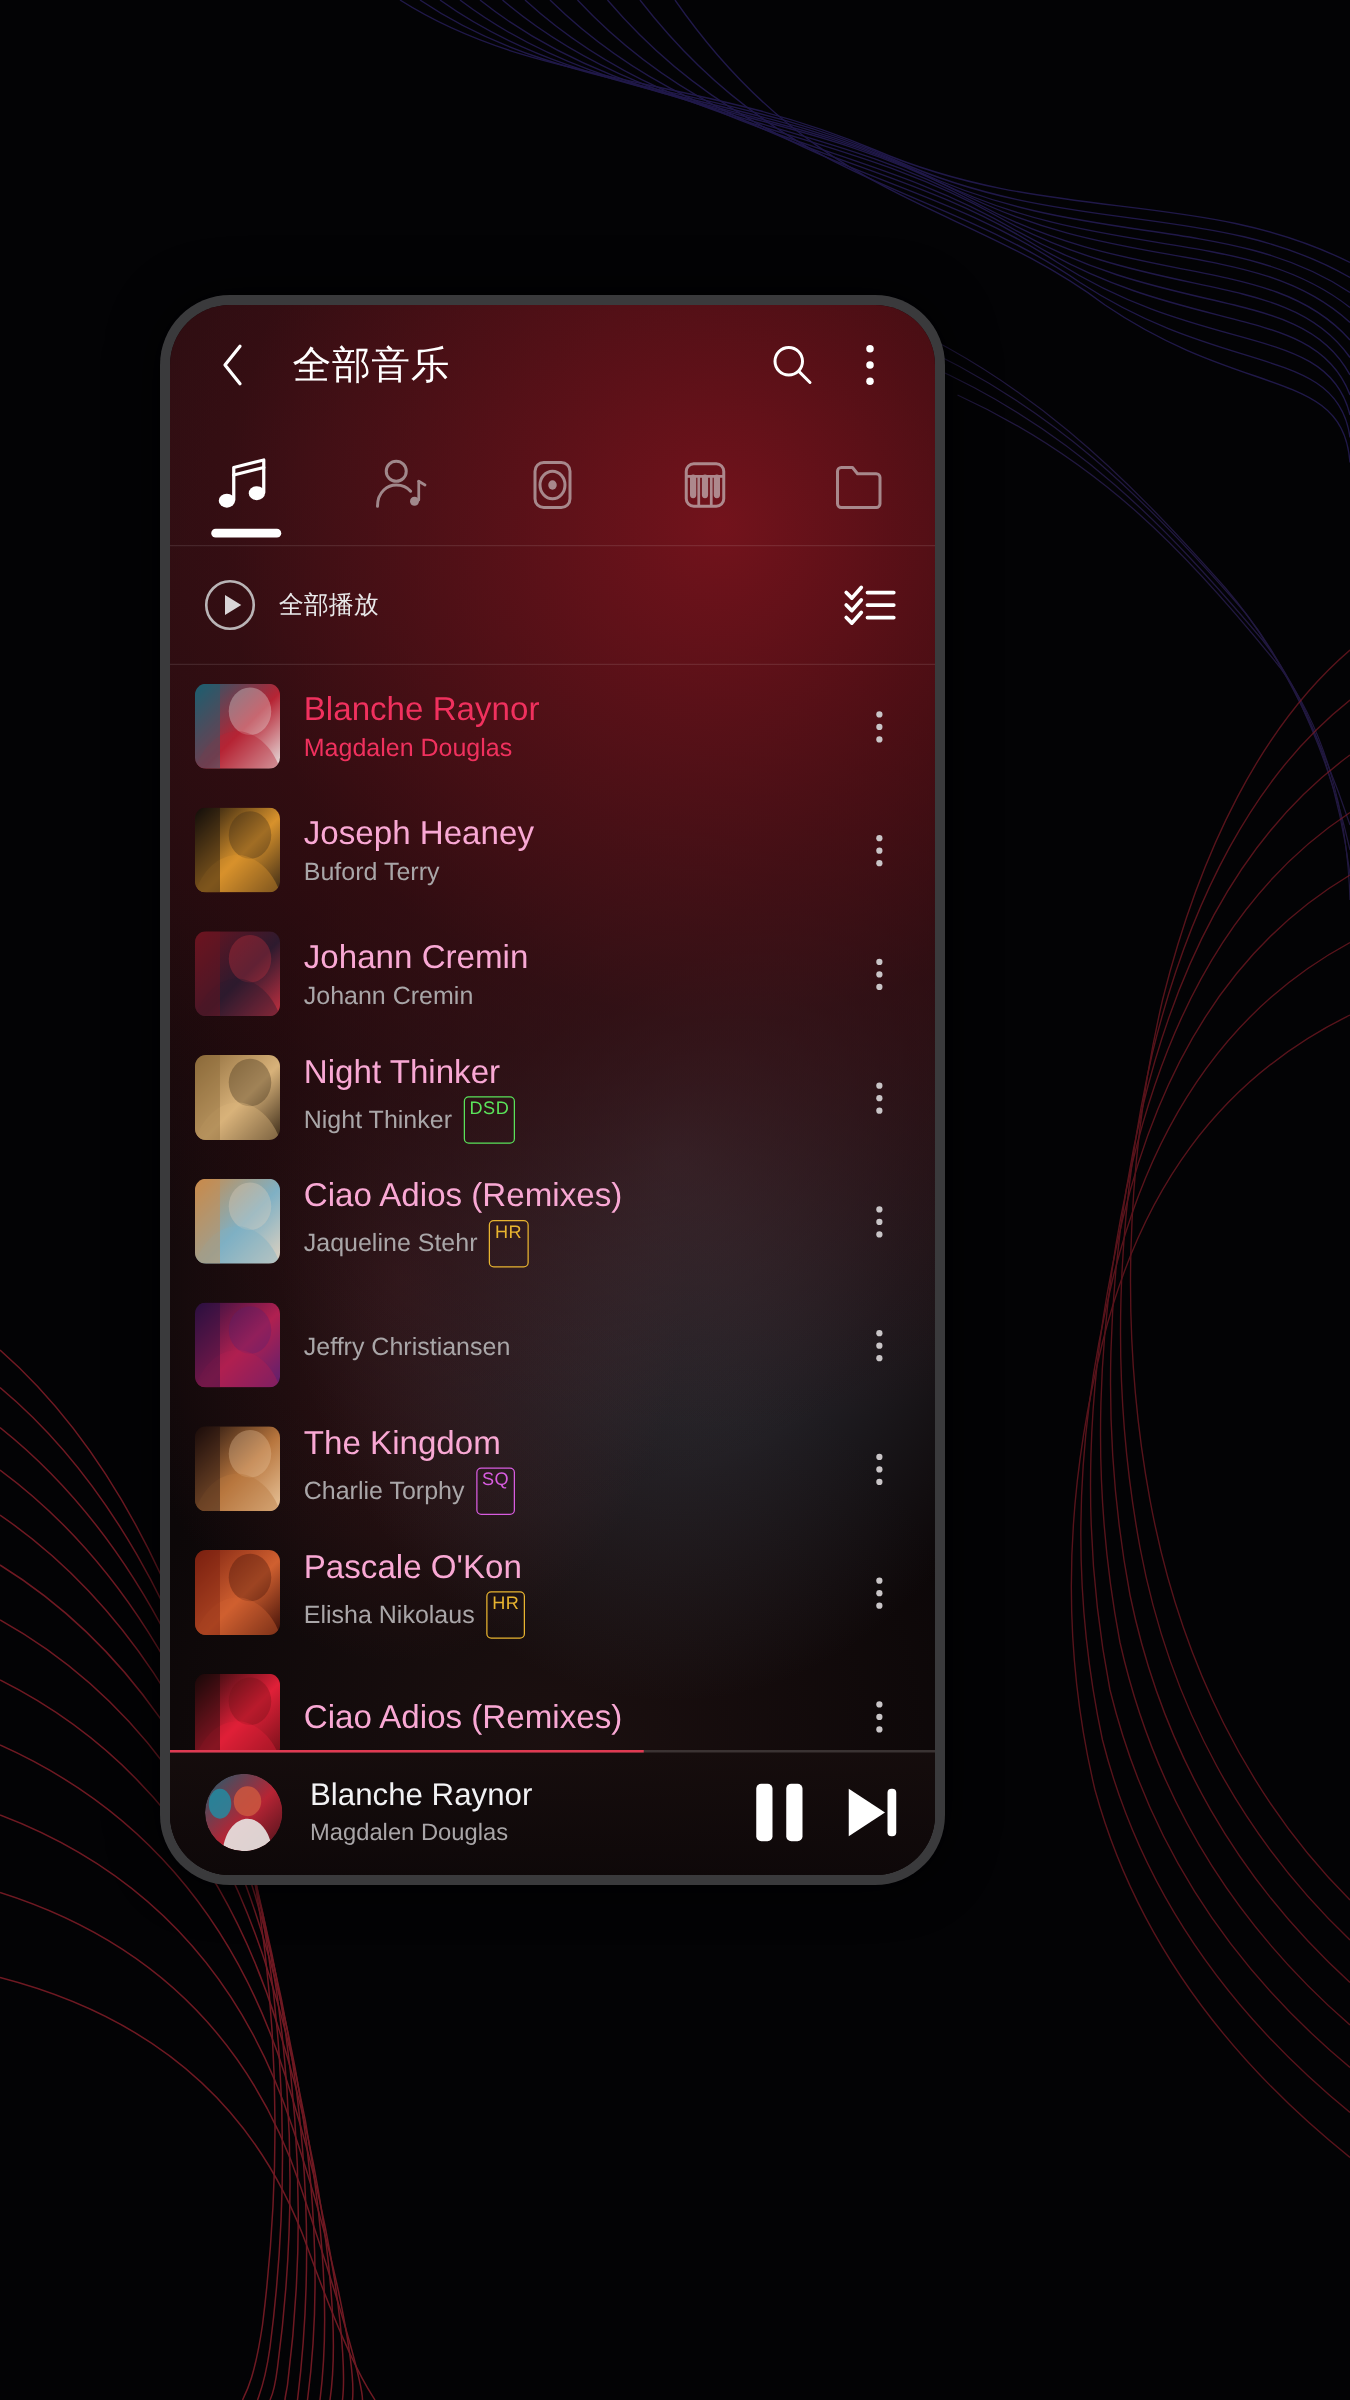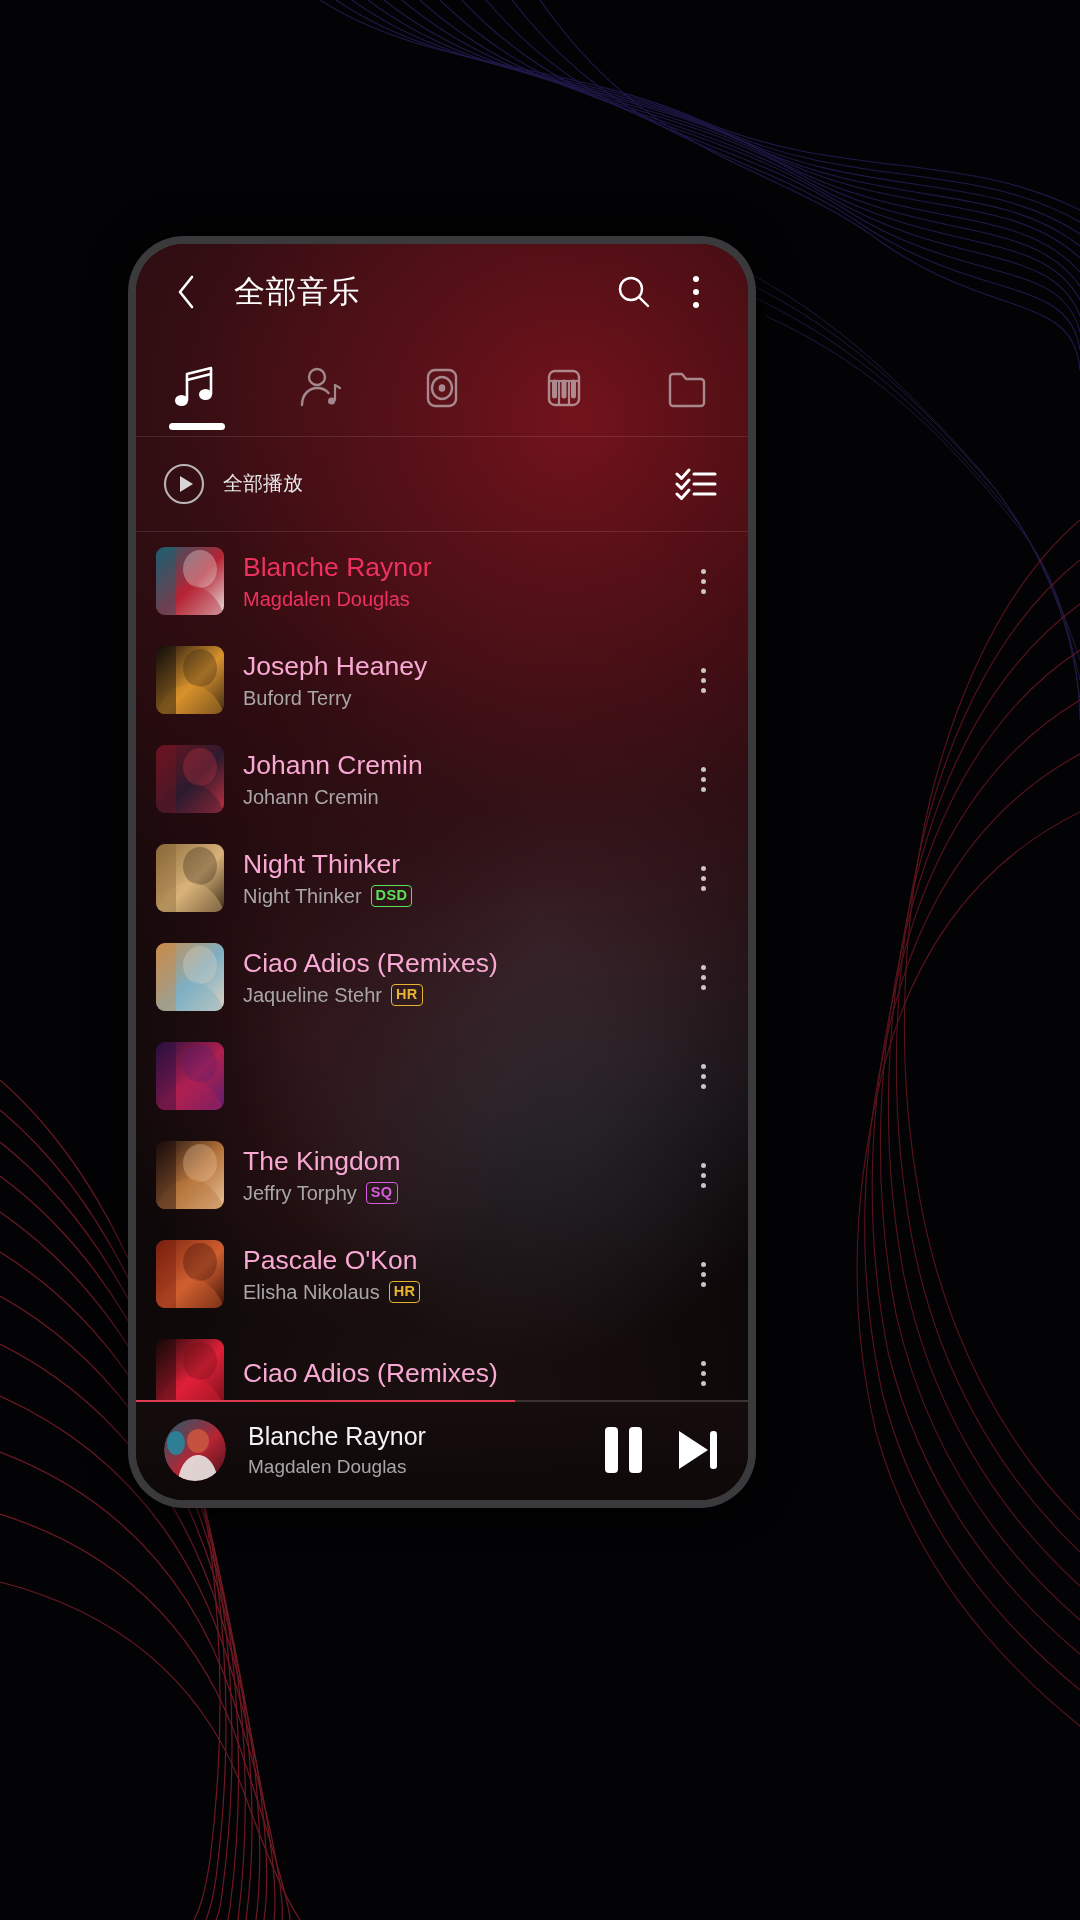--- a/index.html
+++ b/index.html
@@ -122,22 +122,22 @@
   }
   .t-sub {
     font-size: 20px; color: #a9a6a8;
     margin-top: 4px;
     display: flex; align-items: center; gap: 9px;
     line-height: 1.2;
   }
   .row.active .t-title { color: #f0315e; }
   .row.active .t-sub   { color: #f0315e; }
   .badge {
-    font-size: 14.5px; font-weight: bold;
-    padding: 0px 4px 0;
+    font-size: 14.5px; font-weight: normal;
+    padding: 0px 4px 16px;
     border-radius: 4px;
     border: 1.6px solid currentColor;
     letter-spacing: .4px;
     line-height: 1.35;
   }
   .badge.dsd { color: #5ae35a; }
   .badge.hr  { color: #e8b430; }
   .badge.sq  { color: #d85ce0; }
   .row-menu {
     width: 46px; height: 60px; flex: 0 0 46px;
@@ -460,20 +460,23 @@
                     <stop offset="55%" stop-color="#b02050"></stop>
                     <stop offset="100%" stop-color="#5a2070"></stop>
                   </linearGradient>
                 </defs>
                 <rect width="68" height="68" fill="url(#g5)"></rect>
                 <ellipse cx="44" cy="22" rx="17" ry="19" fill="#5a2070" opacity=".35"></ellipse>
                 <path d="M0 68 C8 46 22 38 34 38 C48 38 62 50 68 68 Z" fill="#b02050" opacity=".42"></path>
                 <rect x="0" y="0" width="20" height="68" fill="#2a1040" opacity=".45"></rect>
               </svg></div>
             <div class="meta">
+              <div class="t-sub">
+                <span>Jeffry Christiansen</span>
+              </div>
             </div>
             <div class="row-menu">
               <i></i>
               <i></i>
               <i></i>
             </div>
           </div>
           <div class="row">
             <div class="art"><svg width="68" height="68" viewBox="0 0 68 68">
                 <defs>
@@ -484,21 +487,21 @@
                   </linearGradient>
                 </defs>
                 <rect width="68" height="68" fill="url(#g6)"></rect>
                 <ellipse cx="44" cy="22" rx="17" ry="19" fill="#e8c49a" opacity=".35"></ellipse>
                 <path d="M0 68 C8 46 22 38 34 38 C48 38 62 50 68 68 Z" fill="#b8763e" opacity=".42"></path>
                 <rect x="0" y="0" width="20" height="68" fill="#1a0c0a" opacity=".45"></rect>
               </svg></div>
             <div class="meta">
               <div class="t-title">The Kingdom</div>
               <div class="t-sub">
-                <span>Jeffry Torphy</span>
+                <span>Charlie Torphy</span>
                 <span class="badge sq">SQ</span>
               </div>
             </div>
             <div class="row-menu">
               <i></i>
               <i></i>
               <i></i>
             </div>
           </div>
           <div class="row">

